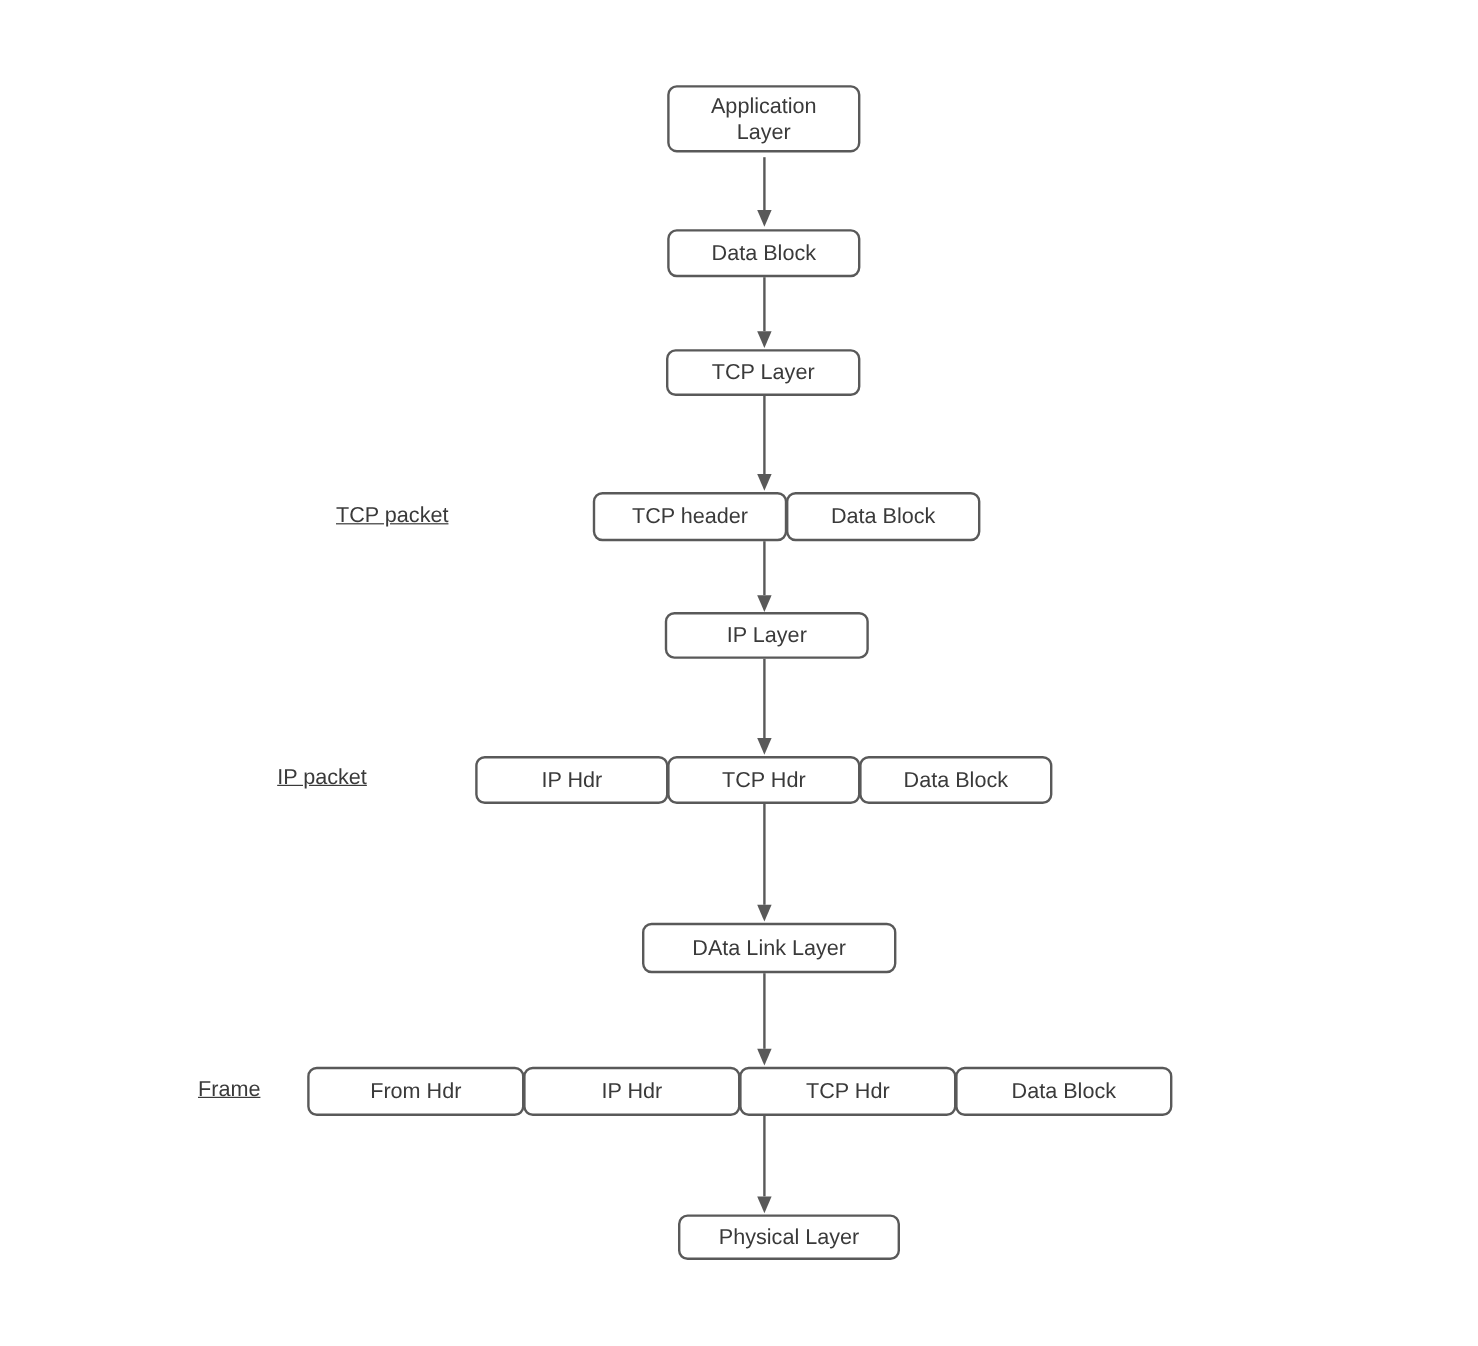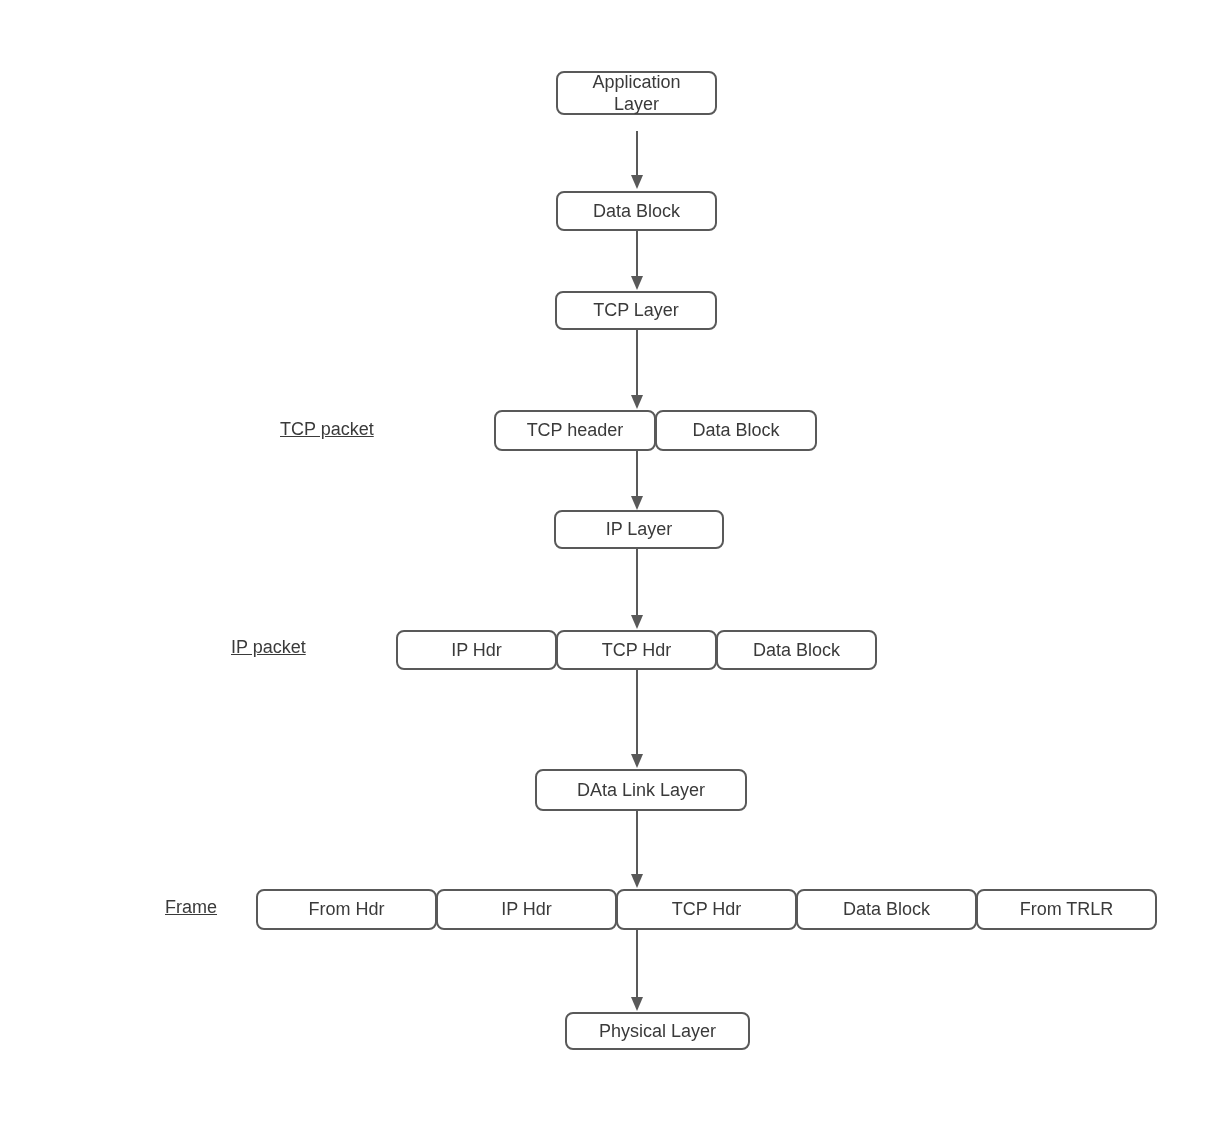--- a/index.html
+++ b/index.html
@@ -54,21 +54,21 @@
     border-left:6.5px solid transparent;
     border-right:6.5px solid transparent;
     border-top:14px solid var(--arrow);
   }
 </style>
 </head>
 <body>
 
 <div id="canvas">
 
-  <div class="node wrap" style="left:556px;top:71px;width:161px;height:44px">
+  <div class="node wrap" style="left:556px;top:71px;width:161px;height:56px">
     <span>Application Layer</span>
   </div>
 
   <div class="arrow" style="left:630px;top:131px;height:58px">
     <div class="arrow-line"></div>
     <div class="arrow-head"></div>
   </div>
 
   <div class="node" style="left:556px;top:191px;width:161px;height:40px">
     <span>Data Block</span>
@@ -141,23 +141,20 @@
   </div>
   <div class="node" style="left:436px;top:889px;width:181px;height:41px">
     <span>IP Hdr</span>
   </div>
   <div class="node" style="left:616px;top:889px;width:181px;height:41px">
     <span>TCP Hdr</span>
   </div>
   <div class="node" style="left:796px;top:889px;width:181px;height:41px">
     <span>Data Block</span>
   </div>
-  <div class="node" style="left:976px;top:889px;width:181px;height:41px">
-    <span>From TRLR</span>
-  </div>
 
   <div class="arrow" style="left:630px;top:930px;height:81px">
     <div class="arrow-line"></div>
     <div class="arrow-head"></div>
   </div>
 
   <div class="node" style="left:565px;top:1012px;width:185px;height:38px">
     <span>Physical Layer</span>
   </div>
 

